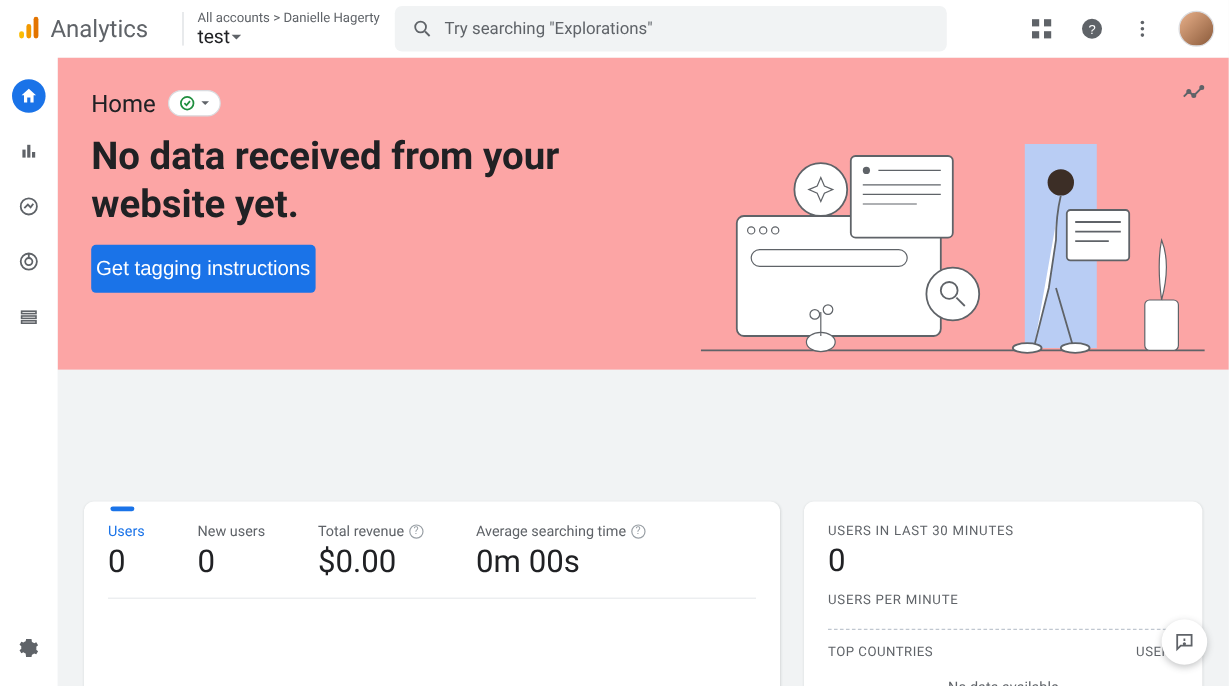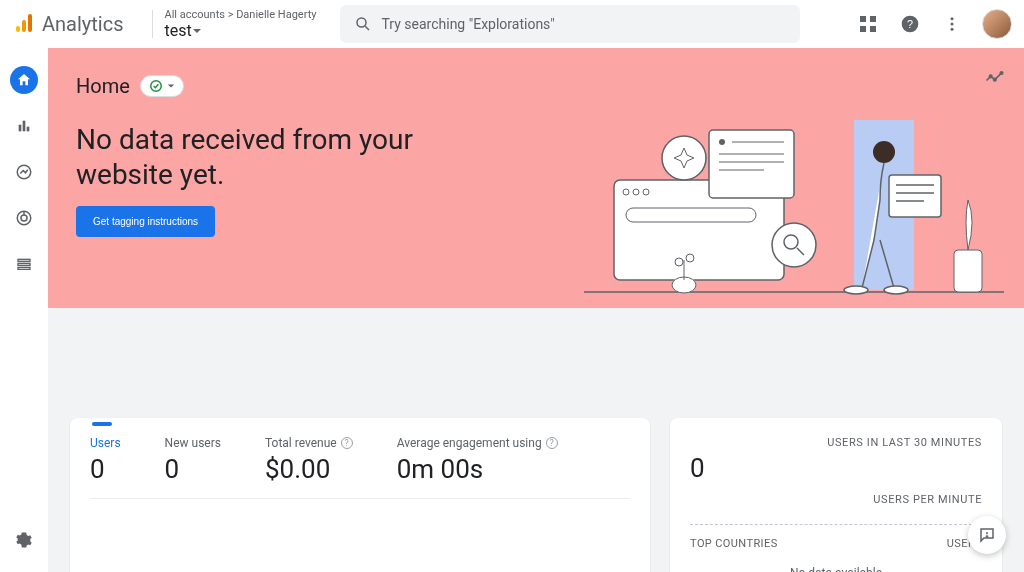--- a/index.html
+++ b/index.html
@@ -2,54 +2,54 @@
 <html><head>
 <meta charset="utf-8">
 <style>
 * { box-sizing: border-box; margin: 0; padding: 0; }
 body { font-family: 'Google Sans', Roboto, Arial, sans-serif; background: #fff; color: #202124; width: 1024px; height: 572px; overflow: hidden; position: relative; }
 .top-bar { height: 48px; display: flex; align-items: center; padding: 16px 12px; border-bottom: 0px solid #dadce0; }
 .logo { display: flex; align-items: center; gap: 6px; margin-right: 16px; }
 .logo-icon { width: 24px; height: 24px; }
 .logo-text { font-size: 20px; color: #5f6368; font-weight: 400; }
 .divider-v { width: 1px; height: 28px; background: #dadce0; margin: 0 12px; }
-.crumb { display: flex; flex-direction: column; font-size: 11px; color: #5f6368; margin-right: 23px; }
+.crumb { display: flex; flex-direction: column; font-size: 11px; color: #5f6368; margin-right: 12px; }
 .crumb-line1 { font-size: 11px; }
 .crumb-line2 { font-size: 16px; color: #202124; display: flex; align-items: center; gap: 0; }
 .search { flex: 0 0 460px; height: 38px; background: #f1f3f4; border-radius: 6px; display: flex; align-items: center; padding: 0 14px; color: #5f6368; font-size: 14px; gap: 10px; }
 .spacer { flex: 1; }
 .header-icons { display: flex; align-items: center; gap: 18px; }
 .icon-btn { width: 24px; height: 24px; display: flex; align-items: center; justify-content: center; color: #5f6368; cursor: pointer; }
 .avatar { width: 30px; height: 30px; border-radius: 50%; background: linear-gradient(135deg, #e8b08a, #8a5a3a); border: 1px solid #dadce0; }
 .body { display: flex; height: calc(100% - 48px); }
 .left-rail { width: 48px; background: #fff; display: flex; flex-direction: column; align-items: center; padding-top: 18px; gap: 18px; }
 .rail-item { width: 28px; height: 28px; border-radius: 50%; display: flex; align-items: center; justify-content: center; color: #5f6368; cursor: pointer; }
 .rail-item.active { background: #1a73e8; color: #fff; }
 .rail-bottom { margin-top: auto; margin-bottom: 18px; }
 .main { flex: 1; background: #f1f3f4; overflow: hidden; position: relative; }
 .hero { background: #fca5a5; margin: 0px 0 0 0; border-radius: 0px; position: relative; height: 260px; padding: 26px 28px; }
 .hero-title { font-size: 20px; display: flex; align-items: center; gap: 10px; }
 .chip { border: 1px solid #dadce0; border-radius: 14px; padding: 2px 8px; display: inline-flex; align-items: center; gap: 4px; background: #fff; height: 22px; }
 .check { color: #1e8e3e; font-size: 14px; }
-.hero-headline { font-size: 28px; font-weight: 400; margin-top: 24px; line-height: 1.25; color: #202124; max-width: 400px; }
+.hero-headline { font-size: 32px; font-weight: 700; margin-top: 12px; line-height: 1.25; color: #202124; max-width: 400px; }
 .hero-sub { font-size: 12px; color: #3c4043; margin-top: 12px; max-width: 360px; line-height: 1.4; }
 .hero-sub b { font-weight: 600; }
-.cta { margin-top: 14px; background: #1a73e8; color: #fff; border: none; border-radius: 4px; padding: 10px 17px; font-size: 10px; cursor: pointer; }
+.cta { margin-top: 14px; background: #1a73e8; color: #fff; border: none; border-radius: 4px; padding: 10px 4px; font-size: 17px; cursor: pointer; }
 .hero-illus { position: absolute; right: 20px; bottom: -2px; width: 420px; height: 190px; }
 .trend-icon { position: absolute; right: 20px; top: 20px; color: #5f6368; }
 .cards { display: flex; gap: 20px; padding: 110px 22px 0 22px; }
 .card { background: #fff; border-radius: 8px; box-shadow: 0 1px 2px rgba(60,64,67,.15); flex: 1; padding: 18px 20px; }
 .card.metrics { flex: 1.85; position: relative; }
 .tab-ind { width: 20px; height: 4px; background: #1a73e8; position: absolute; top: 4px; left: 22px; border-radius: 2px; }
 .metric-row { display: flex; gap: 44px; }
 .metric-label { font-size: 12px; color: #5f6368; display: flex; align-items: center; gap: 4px; margin-bottom: 4px; }
 .metric-label.active { color: #1a73e8; }
 .metric-value { font-size: 26px; font-weight: 400; }
 .hr-thin { border: none; border-top: 1px solid #e8eaed; margin: 14px 0; }
-.rt-label { font-size: 11px; letter-spacing: .6px; color: #5f6368; text-transform: uppercase; text-align: right; }
+.rt-label { font-size: 11px; letter-spacing: .6px; color: #5f6368; text-transform: uppercase; }
 .rt-value { font-size: 26px; margin-top: 4px; }
 .dotted { border-bottom: 1px dashed #c0c7d0; margin: 18px 0 12px 0; }
 .tc-row { display: flex; justify-content: space-between; font-size: 11px; color: #5f6368; letter-spacing: .4px; gap: 27px; }
 .no-data { text-align: center; font-size: 12px; color: #5f6368; margin-top: 16px; }
 .fab { position: absolute; right: 18px; bottom: 18px; width: 38px; height: 38px; border-radius: 50%; background: #fff; box-shadow: 0 2px 6px rgba(60,64,67,.3); display: flex; align-items: center; justify-content: center; color: #5f6368; cursor: pointer; }
 svg { display: block; }
 .info-ico { width: 12px; height: 12px; border: 1px solid #9aa0a6; border-radius: 50%; display: inline-flex; align-items: center; justify-content: center; font-size: 9px; color: #9aa0a6; }
 </style>
 </head>
 <body>
@@ -242,21 +242,21 @@
           </div>
           <div>
             <div class="metric-label">
                 <span>Total revenue</span>
                 <span class="info-ico">?</span>
               </div>
             <div class="metric-value">$0.00</div>
           </div>
           <div>
             <div class="metric-label">
-                <span>Average engagement using</span>
+                <span>Average searching time</span>
                 <span class="info-ico">?</span>
               </div>
             <div class="metric-value">0m 00s</div>
           </div>
         </div>
         <hr class="hr-thin">
         <div style="height:60px"></div>
 
       </div>
 

